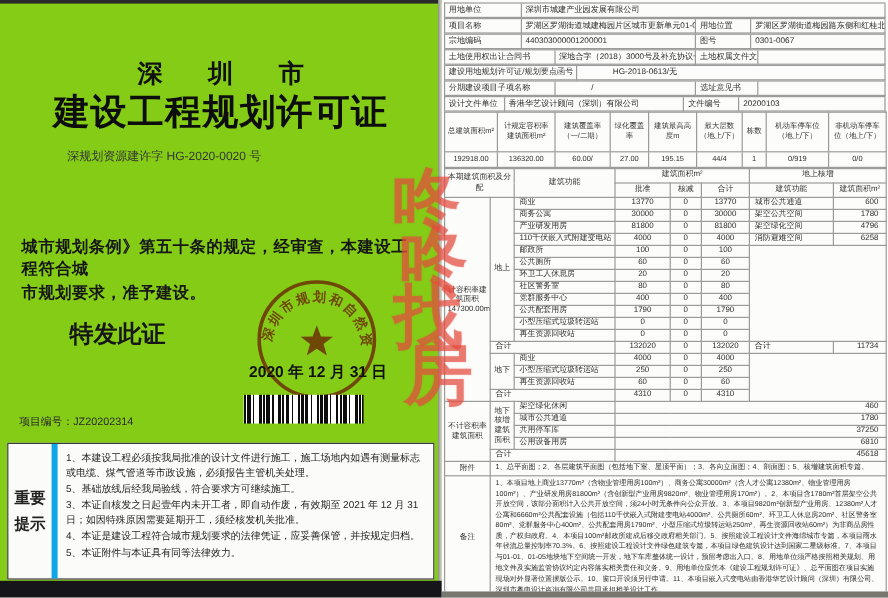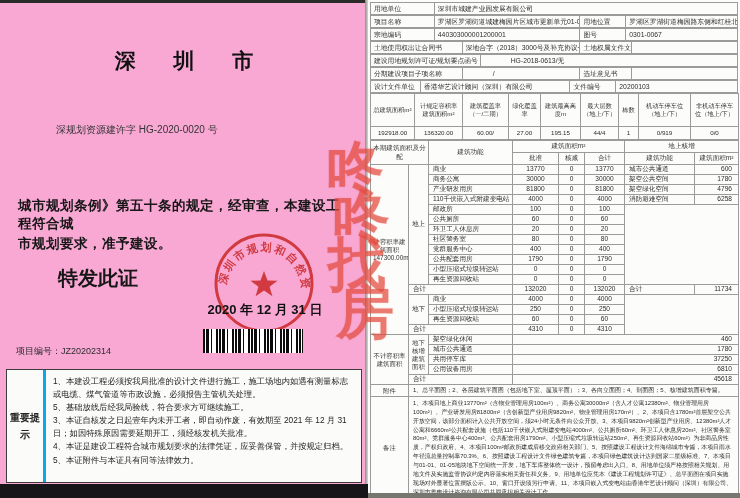--- a/index.html
+++ b/index.html
@@ -3,42 +3,42 @@
 <meta charset="utf-8">
 <style>
   html,body{margin:0;padding:0;}
   body{
     width:740px;height:498px;position:relative;overflow:hidden;
     background:#aeaeaa;
     font-family:"Liberation Sans","DejaVu Sans",sans-serif;
     color:#222;
   }
   
-  .page{position:absolute;top:0;background:#f9a8d4;}
+  .page{position:absolute;top:0;background:#84cc16;}
   .page-left{left:0;width:368px;height:484px;border-top:3px solid #2a2a28;}
   .page-right{left:368px;width:372px;height:493px;background:#fcfcfa;overflow:hidden;}
   .bottom-band-left{position:absolute;left:0;top:484px;width:368px;height:14px;background:#16161a;}
   .bottom-band-right{position:absolute;left:368px;top:493px;width:372px;height:5px;background:#77776f;}
   .page-gap{position:absolute;left:365px;top:0;width:3px;height:493px;background:linear-gradient(90deg,#8c8c86,#d8d8d2);}
   
   .city{position:absolute;top:44px;left:0;width:368px;text-align:center;font-size:21px;font-weight:bold;letter-spacing:16px;text-indent:16px;color:#111;}
   .cert-title{position:absolute;top:70px;left:0;width:368px;text-align:center;font-size:30px;font-weight:900;letter-spacing:1px;color:#0d0d0d;}
   .doc-no{position:absolute;top:120px;left:0;width:368px;text-align:left;transform:translateX(56px);font-size:10px;color:#333;}
   .body-line{position:absolute;left:18px;width:334px;font-size:13.5px;font-weight:bold;color:#161616;letter-spacing:0.5px;}
   .bl1{top:156px;text-indent:2em;}
   .bl2{top:194px;}
   .bl3{top:232px;}
   .issue{position:absolute;top:262px;left:58px;font-size:20px;font-weight:bold;color:#161616;}
   .seal{position:absolute;top:228px;left:212px;width:104px;height:104px;opacity:.85;mix-blend-mode:multiply;}
   .issue-date{position:absolute;top:298px;left:200px;width:130px;text-align:center;font-size:13px;font-weight:bold;color:#111;}
   .barcode{position:absolute;top:326px;left:203px;width:100px;height:24px;
     background:repeating-linear-gradient(90deg,#0c0c0c 0 2px,#fff 2px 3px,#0c0c0c 3px 6px,#fff 6px 8px,#0c0c0c 8px 9px,#fff 9px 13px,#0c0c0c 13px 15px,#fff 15px 16px);}
   .project-no{position:absolute;top:342px;left:16px;font-size:9px;color:#2b2b2b;}
   .notice-box{position:absolute;top:366px;left:6px;width:354px;height:112px;border:1.5px solid #3c3c3c;display:flex;background:#fbfbf9;}
-  .notice-title{width:36px;border-right:3px solid #0ea5e9;display:flex;align-items:center;justify-content:center;font-size:10px;font-weight:bold;color:#222;text-align:center;line-height:1.7;}
+  .notice-title{width:36px;border-right:5px solid #0ea5e9;display:flex;align-items:center;justify-content:center;font-size:13px;font-weight:bold;color:#222;text-align:center;line-height:1.7;}
   .notice-body{flex:1;padding:5px 7px;font-size:8.3px;line-height:1.58;color:#1e1e1e;}
   
   .watermark{position:absolute;left:326px;top:144px;width:90px;pointer-events:none;z-index:9;}
   .watermark span{display:block;font-size:58px;line-height:48px;font-weight:900;color:rgba(228,75,62,0.48);text-shadow:0 0 1px rgba(228,75,62,.5);}
   .wm2{margin-left:6px;} .wm3{margin-left:2px;} .wm4{margin-left:10px;}
   
   .rp-inner{position:absolute;left:2px;top:2px;width:368px;}
   .irow{display:flex;border-left:1px solid #9b9b9b;border-top:1px solid #9b9b9b;}
   .irow:last-of-type{border-bottom:0;}
   .icell{border-right:1px solid #9b9b9b;border-bottom:1px solid #9b9b9b;font-size:6.8px;line-height:12px;height:12px;overflow:hidden;white-space:nowrap;padding:0 3px;box-sizing:border-box;color:#2c2c2c;}
@@ -56,20 +56,21 @@
   .vert{width:20px;}
   .leftlab{font-size:6.4px;color:#333;}
   .att{text-align:left;font-size:6px;padding:1px 4px;}
   .rmk{text-align:left;font-size:5.9px;line-height:1.5;padding:2px 4px;vertical-align:top;height:84px;}
 </style>
 </head>
 <body>
 
 <div class="page page-left">
   <div class="city">深 圳 市</div>
+  <div class="cert-title">建设工程规划许可证</div>
   <div class="doc-no">深规划资源建许字 HG-2020-0020 号</div>
   <div class="body-line bl2">城市规划条例》第五十条的规定，经审查，本建设工程符合城</div>
   <div class="body-line bl3">市规划要求，准予建设。</div>
   <div class="issue">特发此证</div>
 
   <svg class="seal" viewBox="0 0 104 104">
     <circle cx="52" cy="52" r="48" fill="none" stroke="#cf3a2d" stroke-width="3"></circle>
     <path id="sealArc" d="M 14 58 A 38 38 0 1 1 90 58" fill="none"></path>
     <text font-size="11" fill="#cf3a2d" font-weight="bold" letter-spacing="2">
       <textPath href="#sealArc" startOffset="4">深圳市规划和自然资源局</textPath>

